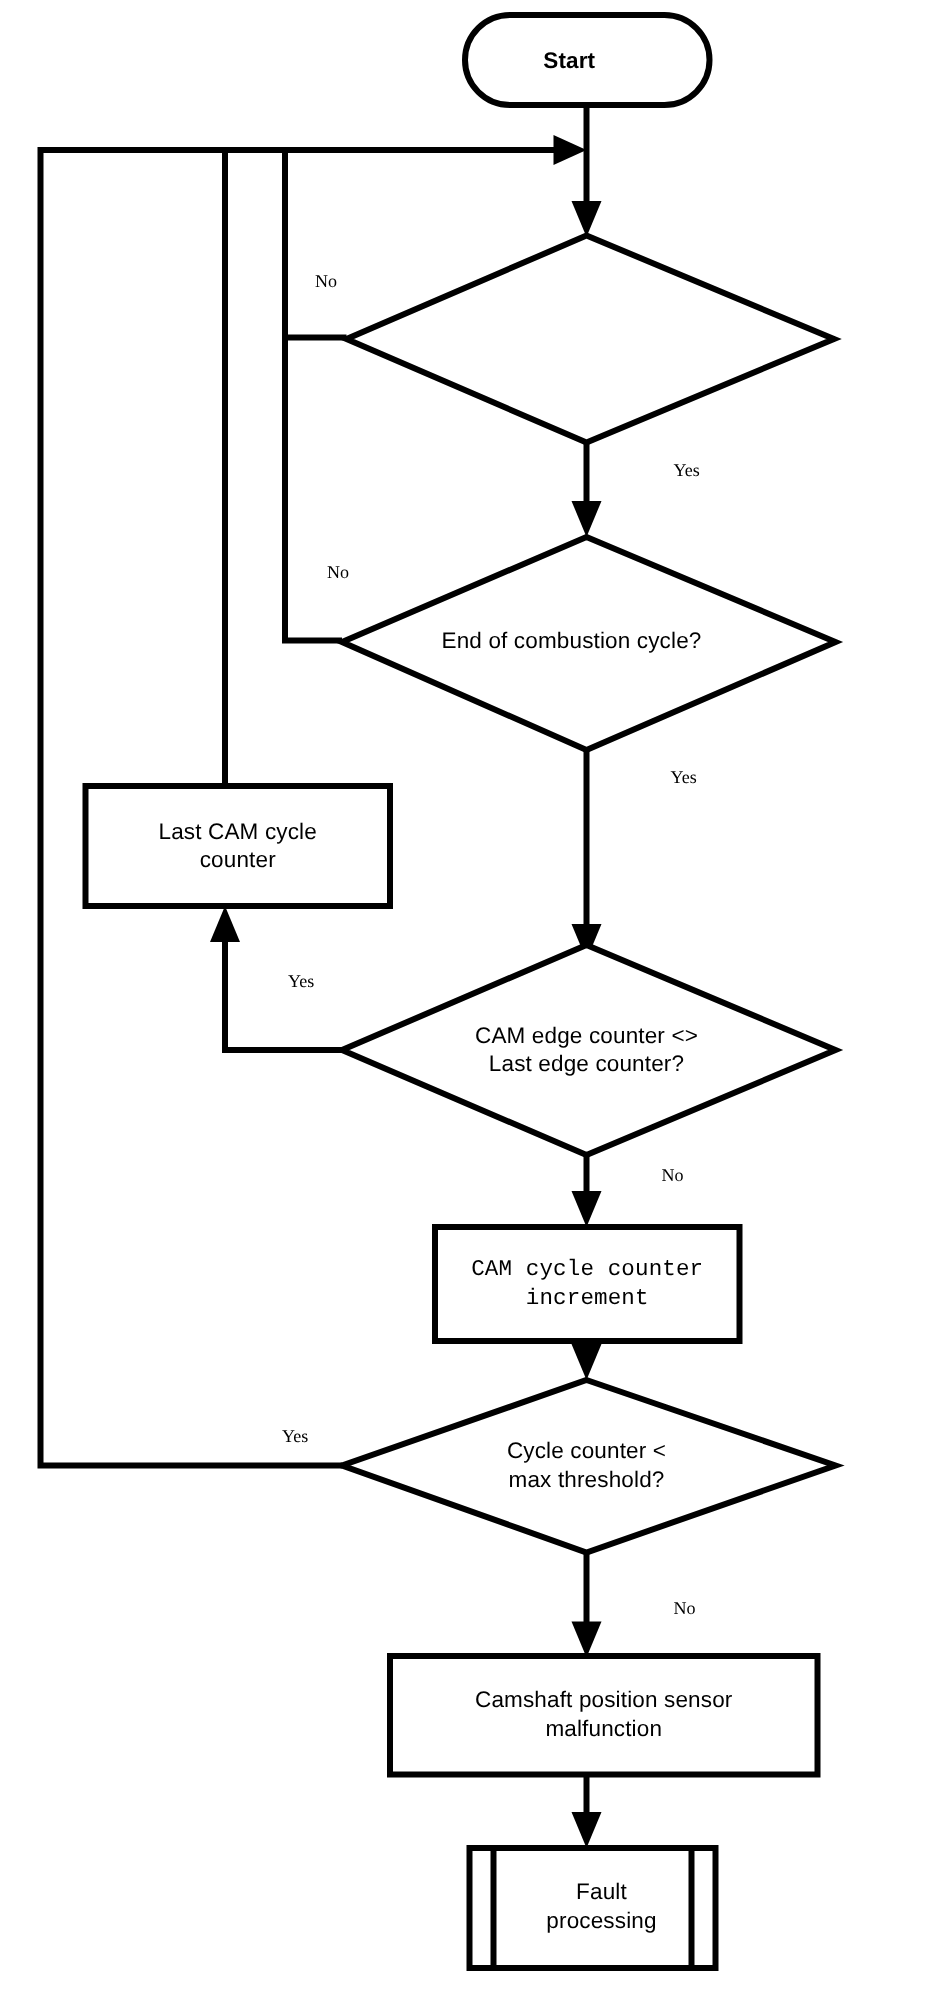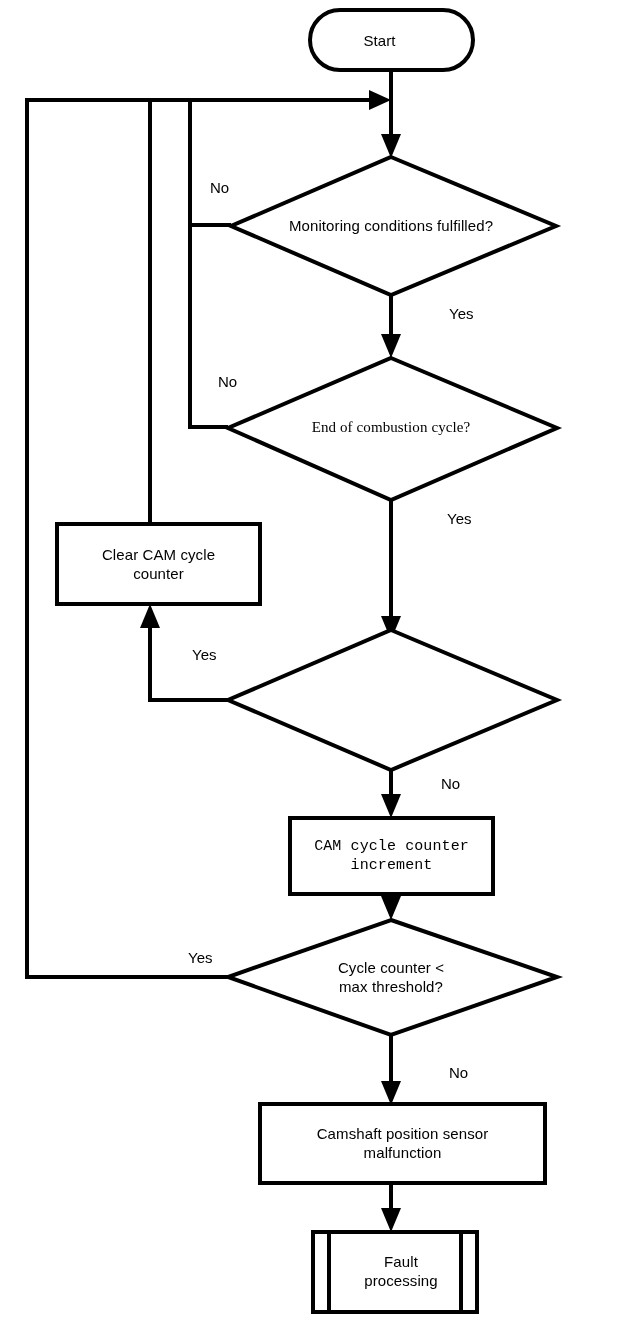--- a/index.html
+++ b/index.html
@@ -49,22 +49,22 @@
     font-family: "Liberation Sans", sans-serif;
     font-size: 15px;
     line-height: 19px;
     letter-spacing: 0.1px;
     white-space: pre-line;
     pointer-events: none;
   }
   .edge-label {
     position: absolute;
     color: #000000;
-    font-family: Liberation Sans, sans-serif;
-    font-size: 15px;
+    font-family: Liberation Serif, serif;
+    font-size: 12px;
     line-height: 17px;
     white-space: nowrap;
   }
 </style>
 </head>
 <body>
 
 <div id="canvas">
 
   <svg id="flow-svg" viewBox="0 0 624 1328">
@@ -118,29 +118,30 @@
     <polygon class="shape-stroke" points="391,920 557,977 391,1035 228,977"></polygon>
 
     <rect class="shape-stroke" x="260" y="1104" width="285" height="79"></rect>
 
     <rect class="shape-stroke" x="313" y="1232" width="164" height="80"></rect>
     <line class="conn" x1="329" y1="1232" x2="329" y2="1312"></line>
     <line class="conn" x1="461" y1="1232" x2="461" y2="1312"></line>
 
   </svg>
 
-  <div class="node-text" style="left:310px; top:31px; width:139px;">Start</div>
+  <div class="node-text" style="left:310px; top:31px; width:139px;font-weight:bold;">Start</div>
 
-  <div class="node-text" style="left:251px; top:216px; width:280px;">Monitoring conditions fulfilled?</div>
 
-  <div class="node-text" style="left:251px; top:418px; width:280px;font-family:Liberation Serif, serif;">End of combustion cycle?</div>
+  <div class="node-text" style="left:241px; top:418px; width:280px;">End of combustion cycle?</div>
 
-  <div class="node-text" style="left:62px; top:545px; width:193px;">Clear CAM cycle
+  <div class="node-text" style="left:62px; top:545px; width:193px;">Last CAM cycle
 counter</div>
 
+  <div class="node-text" style="left:251px; top:681px; width:280px;">CAM edge counter &lt;&gt;
+Last edge counter?</div>
 
   <div class="node-text" style="left:295px; top:837px; width:193px;font-family:Liberation Mono, monospace;">CAM cycle counter
 increment</div>
 
   <div class="node-text" style="left:251px; top:958px; width:280px;">Cycle counter &lt;
 max threshold?</div>
 
   <div class="node-text" style="left:265px; top:1124px; width:275px;">Camshaft position sensor
 malfunction</div>
 

